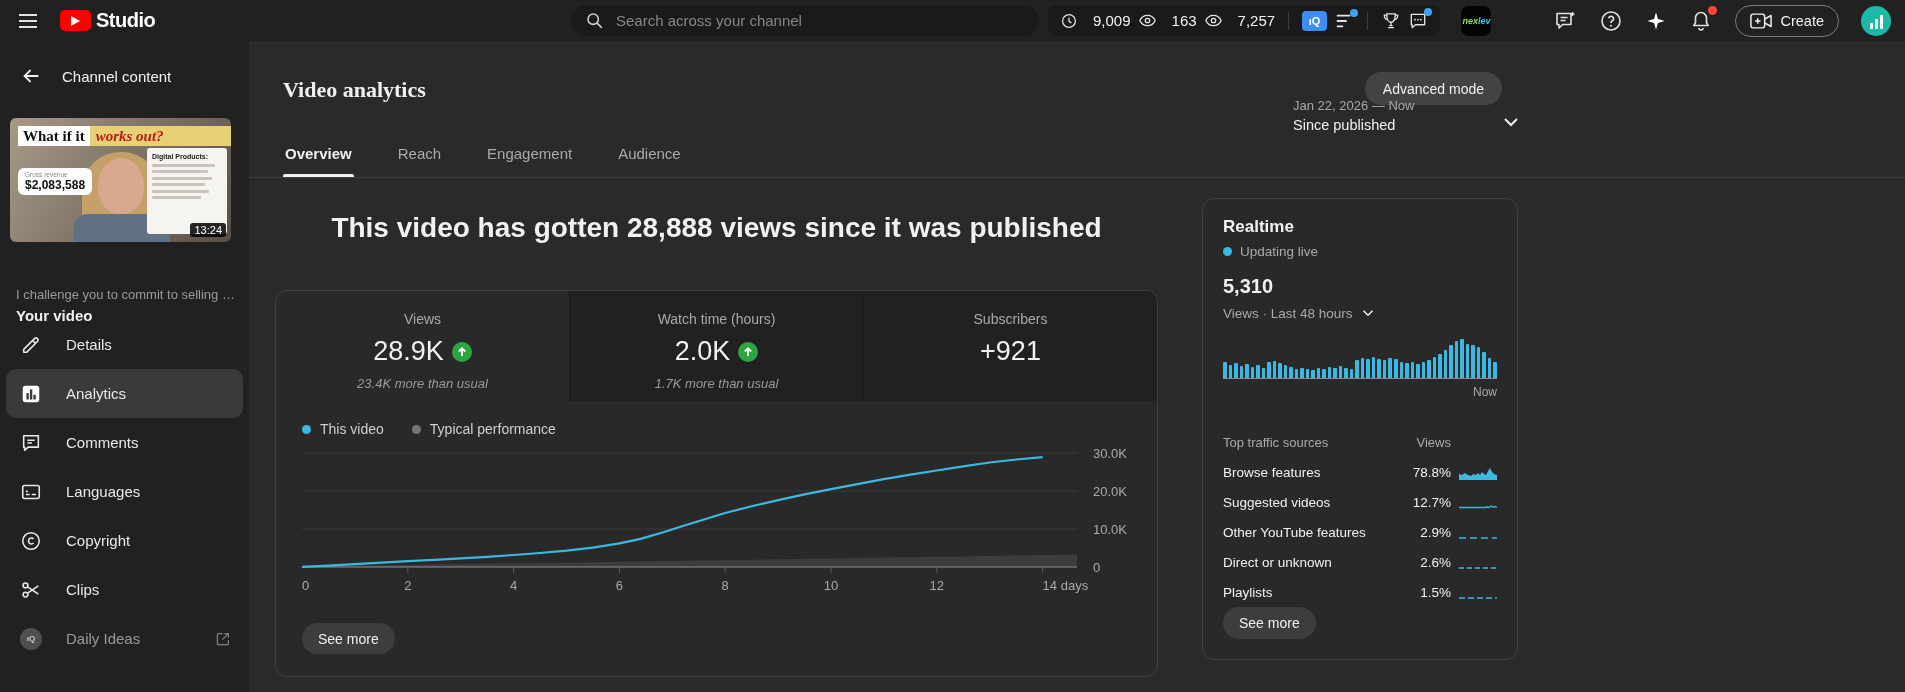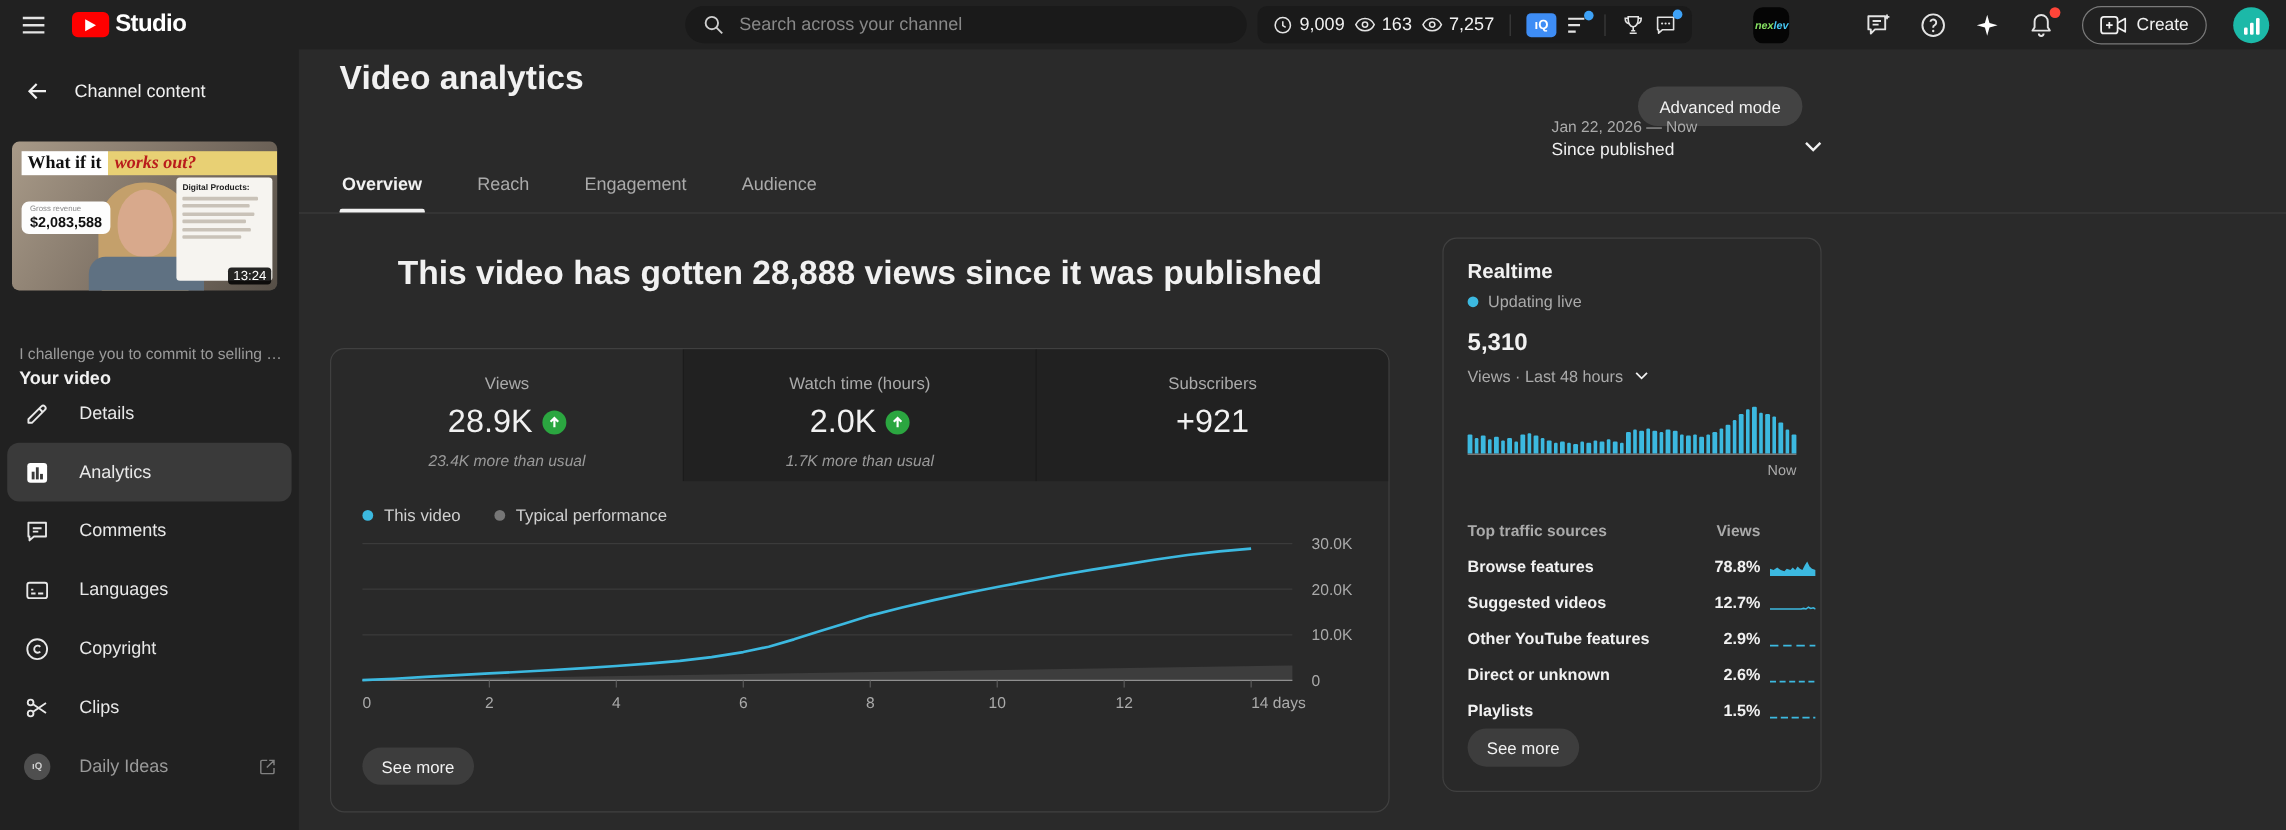--- a/index.html
+++ b/index.html
@@ -16,21 +16,21 @@
   .tb-left { position:absolute; left:16px; top:0; height:41px; display:flex; align-items:center; gap:20px; }
   .hamburger { width:24px; height:24px; display:flex; align-items:center; justify-content:center; cursor:pointer; }
   .logo { display:flex; align-items:center; gap:5px; }
   .logo-box { width:31px; height:21px; background:#ff0000; border-radius:5px; display:flex; align-items:center; justify-content:center; }
   .logo-tri { width:0; height:0; border-left:9px solid #fff; border-top:5.5px solid transparent; border-bottom:5.5px solid transparent; }
   .logo-text { font-size:20px; font-weight:700; letter-spacing:-0.5px; color:#fff; }
   .searchbar { position:absolute; left:571px; top:5px; width:468px; height:31px; background:#1a1a1a; border-radius:16px; display:flex; align-items:center; padding:0 14px; gap:12px; }
   .searchbar input { background:transparent; border:none; outline:none; color:#f1f1f1; font-size:15px; width:100%; font-family:inherit; }
   .searchbar input::placeholder { color:#888; }
   .statsbar { position:absolute; left:1048px; top:5px; height:31px; background:#1a1a1a; border-radius:8px; display:flex; align-items:center; padding:0 12px; gap:7px; font-size:15px; }
-  .stat-group { display:flex; align-items:center; gap:5px; }
+  .stat-group { display:flex; align-items:center; gap:15px; }
   .stat-sep { width:1px; height:18px; background:#3d3d3d; margin:0 6px; }
   .iq-badge { width:25px; height:20px; background:#3e8df5; border-radius:4px; color:#fff; font-size:11px; font-weight:700; display:flex; align-items:center; justify-content:center; cursor:pointer; }
   .icon-wrap { position:relative; display:flex; align-items:center; justify-content:center; cursor:pointer; }
   .dot-badge { position:absolute; top:-3px; right:-4px; width:8px; height:8px; border-radius:50%; background:#3ea2f7; }
   .dot-badge.red { background:#ff4539; width:9px; height:9px; }
   .tb-right { position:absolute; right:14px; top:0; height:41px; display:flex; align-items:center; gap:22px; }
   .nexlev { width:30px; height:30px; background:#050505; border-radius:8px; display:flex; align-items:center; justify-content:center; line-height:8px; margin-right:40px; cursor:pointer; }
   .nexlev span { font-size:9px; font-weight:700; font-style:italic; }
   .nx1 { color:#86e063; } .nx2 { color:#46c7f2; }
   .create-btn { height:32px; border:1px solid #7a7a7a; border-radius:17px; display:flex; align-items:center; gap:8px; padding:0 14px; font-size:14.5px; color:#f1f1f1; cursor:pointer; background:transparent; }
@@ -60,21 +60,21 @@
   .sb-menu { position:absolute; left:0; top:279px; width:249px; }
   .sb-item { height:49px; display:flex; align-items:center; padding-left:20px; gap:24px; font-size:15px; color:#e8e8e8; cursor:pointer; margin:0 0; }
   .sb-item.selected { background:#3a3a3a; border-radius:10px; margin:0 6px; padding-left:14px; }
   .sb-item.disabled { color:#9a9a9a; }
   .sb-item .sb-label { flex:1; }
   .ext-link { margin-right:18px; opacity:.8; }
   .ideas-circle { width:22px; height:22px; border-radius:50%; background:#4f4f4f; color:#cfcfcf; font-size:8px; font-weight:700; display:flex; align-items:center; justify-content:center; }
 
   
   .main-header { position:absolute; left:249px; top:41px; right:0; height:137px; background:#2a2a2a; border-bottom:1px solid #3d3d3d; z-index:10; }
-  .page-title { position:absolute; left:34px; top:8px; font-size:28px; font-weight:600; }
+  .page-title { position:absolute; left:34px; top:36px; font-size:22px; font-weight:600;font-family:Liberation Serif, serif; }
   .adv-btn { position:absolute; right:403px; top:31px; height:33px; background:#434343; border:none; border-radius:17px; color:#f1f1f1; font-size:14px; font-weight:500; padding:0 18px; cursor:pointer; font-family:inherit; }
   .tabs { position:absolute; left:34px; bottom:0; display:flex; gap:42px; }
   .tab { position:relative; font-size:15px; color:#aaa; padding:14px 2px 15px; cursor:pointer; }
   .tab.active { color:#f1f1f1; font-weight:600; }
   .tab.active::after { content:""; position:absolute; left:0; right:0; bottom:0; height:3px; background:#f1f1f1; border-radius:2px 2px 0 0; }
   .daterange { position:absolute; left:1044px; top:57px; width:230px; cursor:pointer; }
   .dr-dates { font-size:13px; color:#aaa; }
   .dr-mode { font-size:14.5px; color:#f1f1f1; margin-top:4px; }
   .dr-chevron { position:absolute; right:0; top:12px; }
 
@@ -108,21 +108,21 @@
   
   .rt-card { position:absolute; left:1202px; top:198px; width:316px; height:462px; background:#292929; border:1px solid #404040; border-radius:12px; z-index:5; }
   .rt-title { position:absolute; left:20px; top:18px; font-size:17px; font-weight:600; }
   .rt-status { position:absolute; left:20px; top:45px; display:flex; align-items:center; gap:8px; font-size:13.5px; color:#aaa; }
   .rt-dot { width:9px; height:9px; border-radius:50%; background:#3cb9e0; }
   .rt-count { position:absolute; left:20px; top:76px; font-size:20px; font-weight:700; }
   .rt-caption { position:absolute; left:20px; top:105px; display:flex; align-items:center; gap:6px; font-size:13.5px; color:#aaa; cursor:pointer; }
   .rt-bars { position:absolute; left:20px; right:20px; top:140px; height:40px; display:flex; align-items:flex-end; gap:2px; border-bottom:1px solid #8a8a8a; }
   .rt-bars i { flex:1 1 0; background:#3cb9e0; border-radius:1px 1px 0 0; display:block; }
   .rt-now { position:absolute; right:20px; top:186px; font-size:12px; color:#aaa; }
-  .rt-table { position:absolute; left:20px; right:4px; top:236px;font-weight:bold; }
+  .rt-table { position:absolute; left:20px; right:20px; top:236px; }
   .rt-thead { display:flex; align-items:center; font-size:13px; color:#aaa; }
   .rt-thead .th-src { flex:1; }
   .rt-thead .th-views { width:48px; text-align:right; }
   .rt-thead .th-spacer { width:46px; }
   .rt-row { display:flex; align-items:center; margin-top:15px; font-size:13.5px; }
   .rt-row .src { flex:1; color:#f1f1f1; }
   .rt-row .pct { width:48px; text-align:right; color:#f1f1f1; }
   .rt-row svg { margin-left:8px; }
   .rt-see-more { position:absolute; left:20px; top:408px; height:32px; background:#3d3d3d; border:none; border-radius:16px; color:#f1f1f1; font-size:14px; font-weight:500; padding:0 16px; cursor:pointer; font-family:inherit; }
 </style>

